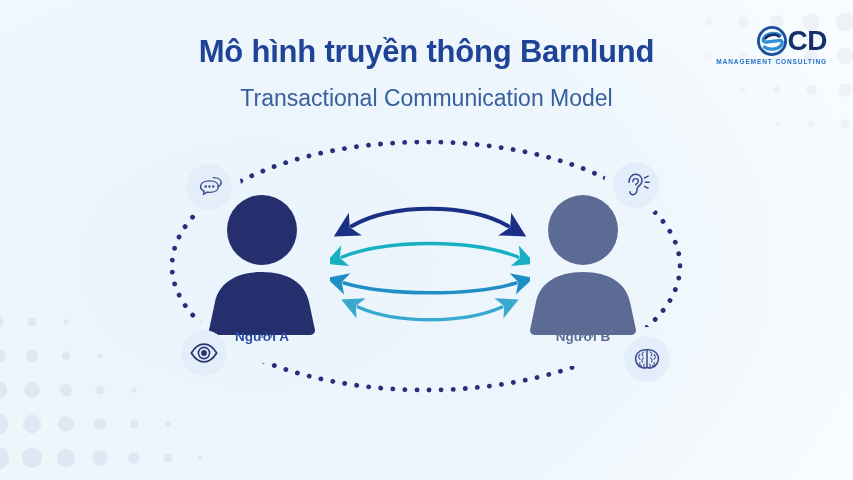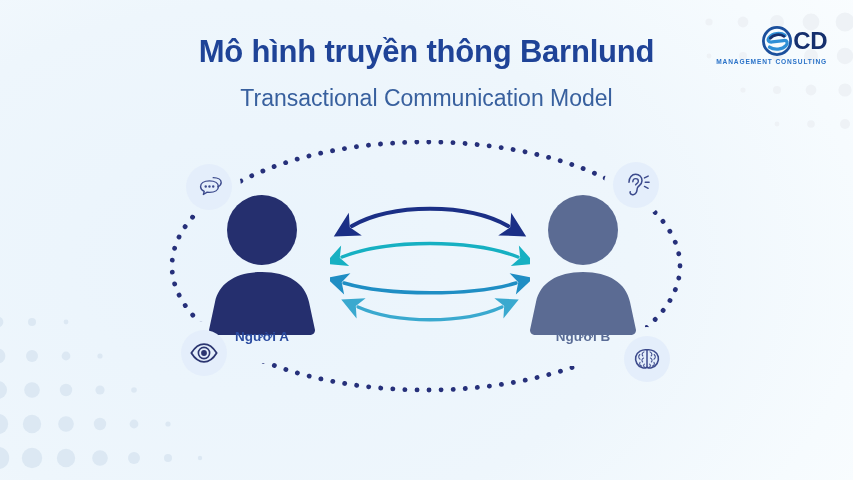--- a/index.html
+++ b/index.html
@@ -80,21 +80,21 @@
     align-items: center;
     justify-content: flex-end;
     height: 30px;
   }
   .logo-mark {
     width: 30px;
     height: 30px;
     margin-right: 1px;
   }
   .logo-cd {
-    font-size: 24px;
+    font-size: 28px;
     font-weight: 700;
     color: #16306e;
     letter-spacing: -0.5px;
     line-height: 28px;
     font-family: "Liberation Sans", sans-serif;
   }
   .logo-tag {
     text-align: right;
     font-size: 6.6px;
     font-weight: 700;

